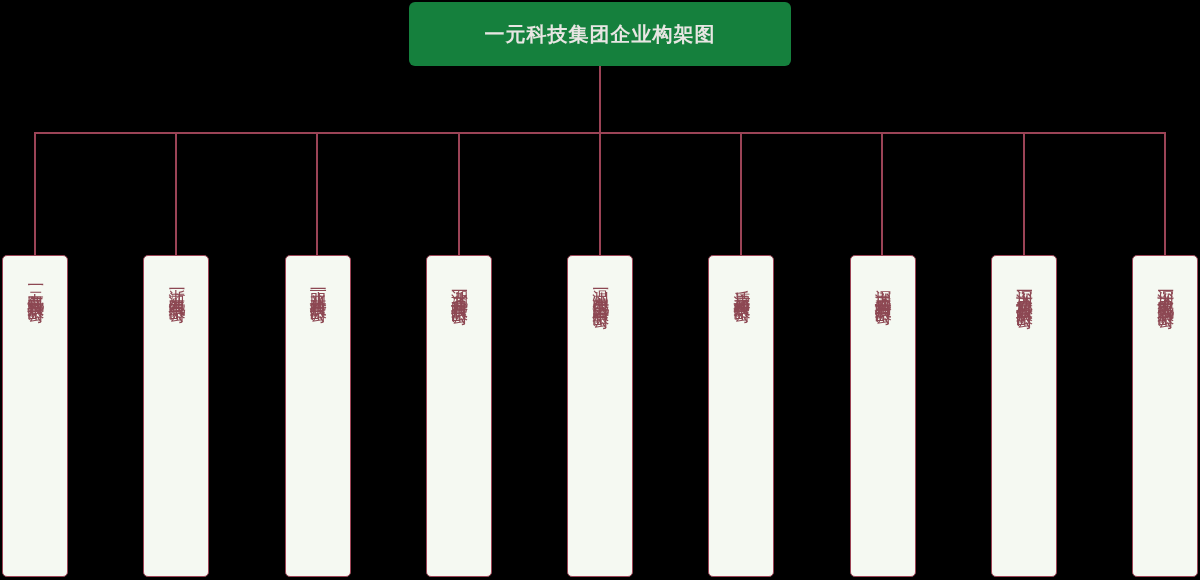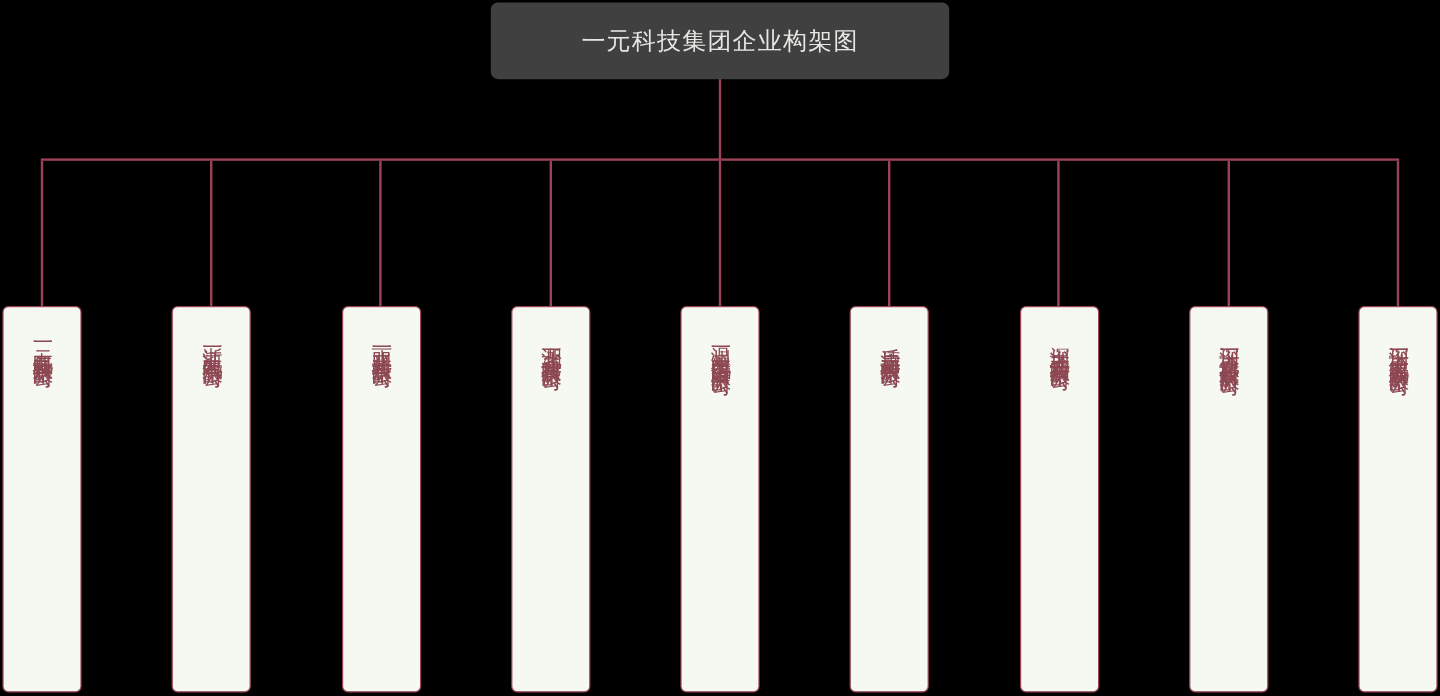--- a/index.html
+++ b/index.html
@@ -17,25 +17,26 @@
     height: 580px;
     background: #000000;
   }
   
   .root-node {
     position: absolute;
     left: 409px;
     top: 2px;
     width: 382px;
     height: 64px;
-    background: #404040;
+    background: #15803d;
     border-radius: 6px;
     display: flex;
     align-items: center;
     justify-content: center;
+    font-weight: bold;
   }
   .root-node .root-label {
     color: #E8E6E3;
     font-size: 20px;
     letter-spacing: 1px;
     white-space: nowrap;
   }
   
   .line {
     position: absolute;

